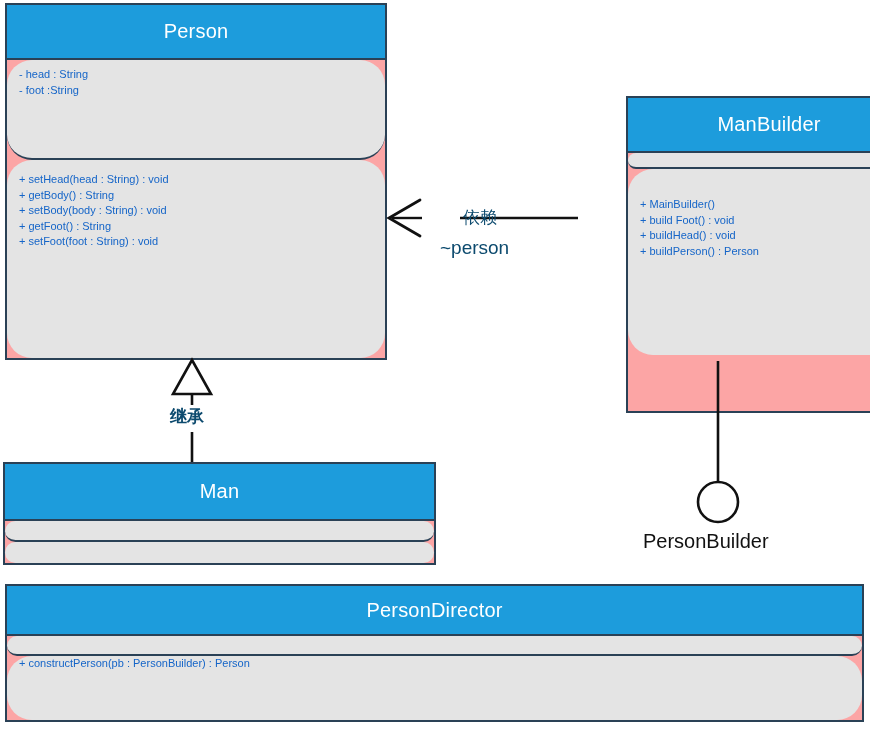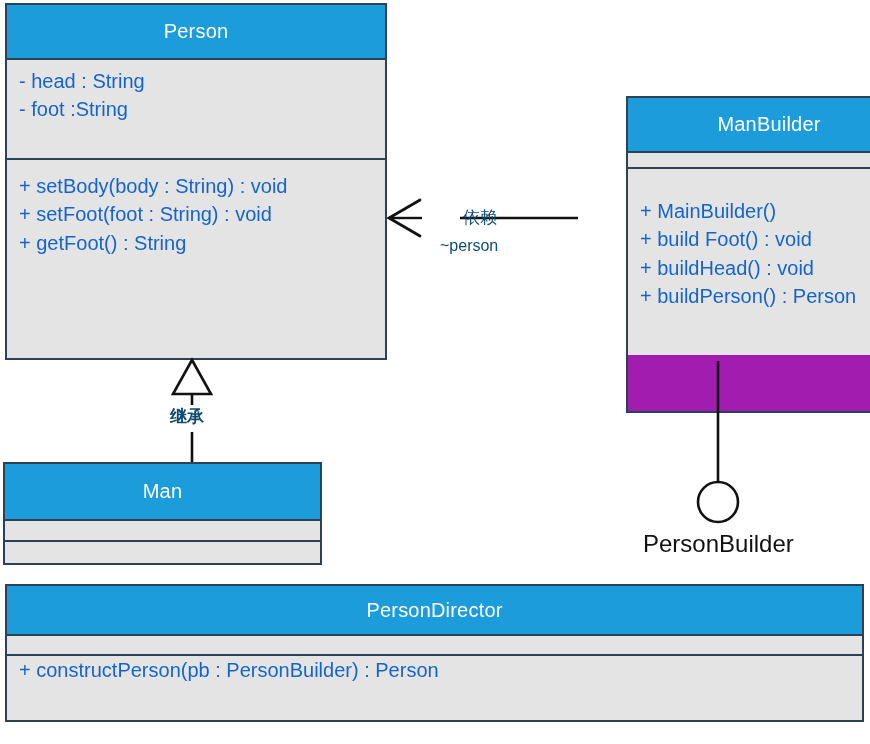--- a/index.html
+++ b/index.html
@@ -20,41 +20,42 @@
     left: 0; top: 0;
     width: 870px;
     height: 744px;
   }
 
   
   .uml-class {
     position: absolute;
     box-sizing: border-box;
     border: 2px solid #2a4156;
-    background: #a21caf;
+    background: #fca5a5;
   }
   .uml-header {
     box-sizing: border-box;
     background: #1d9cdc;
     color: #ffffff;
     text-align: center;
     font-size: 20px;
     display: flex;
     align-items: center;
     justify-content: center;
     border-bottom: 2px solid #2a4156;
     letter-spacing: 0.2px;
   }
   .uml-compartment {
     box-sizing: border-box;
     background: #e4e4e4;
     color: #1565c8;
-    font-size: 20px;
+    font-size: 11px;
     padding: 7px 12px 8px 12px;
     line-height: 1.42;
+    border-radius: 25px;
   }
   .uml-compartment.divided {
     border-bottom: 2px solid #2a4156;
   }
   .uml-compartment.empty {
     padding: 0;
     height: 18px;
   }
   .member {
     white-space: nowrap;
@@ -67,21 +68,21 @@
     font-size: 17px;
     white-space: nowrap;
     background: transparent;
   }
   .edge-label.cn {
     font-family: "DejaVu Sans", "Liberation Sans", sans-serif;
   }
   .iface-label {
     position: absolute;
     color: #111111;
-    font-size: 24px;
+    font-size: 20px;
     white-space: nowrap;
   }
   svg.overlay {
     position: absolute;
     left: 0; top: 0;
     width: 870px;
     height: 744px;
     pointer-events: none;
   }
 </style>
@@ -92,40 +93,42 @@
 
   <div class="uml-class" style="left:5px; top:3px; width:382px; height:357px;">
     <div class="uml-header" style="height:55px;">
       <span>Person</span>
     </div>
     <div class="uml-compartment divided" style="height:100px;">
       <div class="member">- head : String</div>
       <div class="member">- foot :String</div>
     </div>
     <div class="uml-compartment" style="height:198px; padding-top:12px;">
+      <div class="member">+ setHead(head : String) : void</div>
+      <div class="member">+ getBody() : String</div>
       <div class="member">+ setBody(body : String) : void</div>
+      <div class="member">+ getFoot() : String</div>
       <div class="member">+ setFoot(foot : String) : void</div>
-      <div class="member">+ getFoot() : String</div>
     </div>
   </div>
 
   <div class="uml-class" style="left:578px; top:96px; width:286px; height:317px;margin-left:48px;">
     <div class="uml-header" style="height:55px;">
       <span>ManBuilder</span>
     </div>
     <div class="uml-compartment divided empty" style="height:16px;"></div>
     <div class="uml-compartment" style="height:186px; padding-top:28px;">
       <div class="member">+ MainBuilder()</div>
       <div class="member">+ build Foot() : void</div>
       <div class="member">+ buildHead() : void</div>
       <div class="member">+ buildPerson() : Person</div>
     </div>
   </div>
 
-  <div class="uml-class" style="left:3px; top:462px; width:319px; height:103px;">
+  <div class="uml-class" style="left:3px; top:462px; width:433px; height:103px;">
     <div class="uml-header" style="height:57px;">
       <span>Man</span>
     </div>
     <div class="uml-compartment divided empty" style="height:21px;"></div>
     <div class="uml-compartment empty" style="height:21px;"></div>
   </div>
 
   <div class="uml-class" style="left:5px; top:584px; width:859px; height:138px;">
     <div class="uml-header" style="height:50px;">
       <span>PersonDirector</span>
@@ -151,19 +154,19 @@
     </g>
 
     <g>
       <line x1="718" y1="361" x2="718" y2="482" stroke="#111111" stroke-width="2.6"></line>
       <circle cx="718" cy="502" r="20" fill="#ffffff" stroke="#111111" stroke-width="2.6"></circle>
     </g>
   </svg>
 
   <div class="edge-label cn" style="left:463px; top:206px;">依赖</div>
 
-  <div class="edge-label" style="left:440px; top:237px; font-size:16px;">~person</div>
+  <div class="edge-label" style="left:440px; top:237px; font-size:19px;">~person</div>
 
   <div class="edge-label cn" style="left:170px; top:405px;font-weight:bold;">继承</div>
 
   <div class="iface-label" style="left:643px; top:530px;">PersonBuilder</div>
 
 </div>
 
 </body></html>

